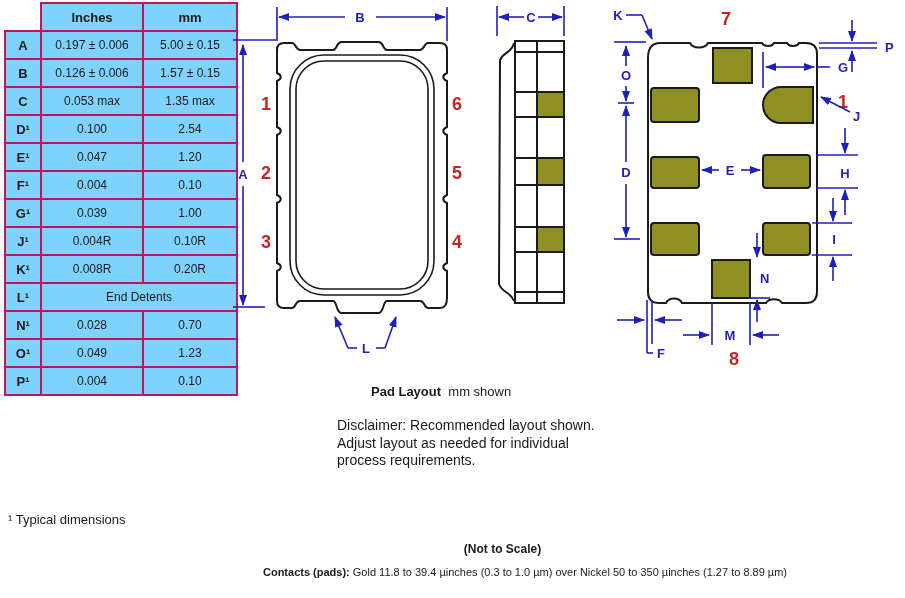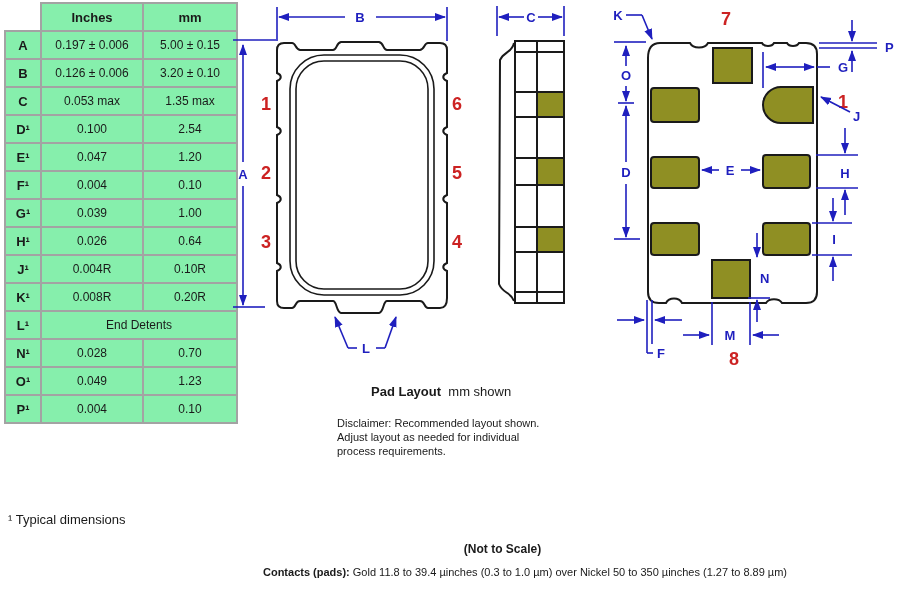--- a/index.html
+++ b/index.html
@@ -1,39 +1,39 @@
 <!DOCTYPE html>
 <html><head>
 <meta charset="utf-8">
 <style>
   html,body{margin:0;padding:0;background:#ffffff;}
   #canvas{position:relative;width:905px;height:598px;background:#ffffff;overflow:hidden;
           font-family:"Liberation Sans", sans-serif;color:#1a1a1a;}
   
   #dim-table{position:absolute;left:4px;top:2px;border-collapse:collapse;}
-  #dim-table td,#dim-table th{border:2px solid #a3a3a3;text-align:center;vertical-align:middle;
-      height:26px;padding:0 4px;background:#86efac;}
+  #dim-table td,#dim-table th{border:2px solid #be185d;text-align:center;vertical-align:middle;
+      height:26px;padding:0 4px;background:#7dd3fc;}
   #dim-table th{font-size:13px;font-weight:bold;}
   #dim-table td.lbl{font-weight:bold;font-size:13px;width:26px;}
   #dim-table td.val{font-size:12px;font-weight:400;}
   #dim-table .corner{border:none;background:transparent;}
   .col-in{width:92px;} .col-mm{width:84px;}
   #footnote{position:absolute;left:8px;top:512px;font-size:13px;}
   
   .draw{position:absolute;}
   .outline{fill:none;stroke:#1a1a1a;stroke-width:2;}
   .outline-thin{fill:none;stroke:#1a1a1a;stroke-width:1.6;}
   .pad{fill:#8f8f23;stroke:#1a1a1a;stroke-width:2;}
   .dim{stroke:#1f1fbe;stroke-width:1.6;fill:none;}
   .dimtxt{fill:#1f1fbe;font-family:"Liberation Sans",sans-serif;font-size:13px;font-weight:bold;}
   .pinnum{fill:#cc2222;font-family:"Liberation Sans",sans-serif;font-size:18px;font-weight:bold;}
   
   #pad-note{position:absolute;left:337px;top:384px;font-size:13px;}
   #pad-note b{font-weight:bold;padding-left:34px;}
-  #disclaimer{position:absolute;left:337px;top:417px;font-size:11px;line-height:1.25;white-space:pre-line;}
+  #disclaimer{position:absolute;left:337px;top:417px;font-size:14px;line-height:1.25;white-space:pre-line;}
   #not-to-scale{position:absolute;left:100px;right:0;top:542px;text-align:center;font-weight:bold;font-size:12px;}
   #contacts{position:absolute;left:150px;right:5px;top:566px;text-align:center;font-size:11px;}
   #contacts b{font-weight:bold;}
 </style>
 </head>
 <body>
 
 <div id="canvas">
 
   <table id="dim-table">
@@ -44,21 +44,21 @@
       <th class="col-mm">mm</th>
     </tr>
     <tr>
           <td class="lbl">A</td>
           <td class="val">0.197 ± 0.006</td>
           <td class="val">5.00 ± 0.15</td>
         </tr>
     <tr>
           <td class="lbl">B</td>
           <td class="val">0.126 ± 0.006</td>
-          <td class="val">3.20 ± 0.10</td>
+          <td class="val">1.57 ± 0.15</td>
         </tr>
     <tr>
           <td class="lbl">C</td>
           <td class="val">0.053 max</td>
           <td class="val">1.35 max</td>
         </tr>
     <tr>
           <td class="lbl">D¹</td>
           <td class="val">0.100</td>
           <td class="val">2.54</td>
@@ -70,25 +70,20 @@
         </tr>
     <tr>
           <td class="lbl">F¹</td>
           <td class="val">0.004</td>
           <td class="val">0.10</td>
         </tr>
     <tr>
           <td class="lbl">G¹</td>
           <td class="val">0.039</td>
           <td class="val">1.00</td>
-        </tr>
-    <tr>
-          <td class="lbl">H¹</td>
-          <td class="val">0.026</td>
-          <td class="val">0.64</td>
         </tr>
     <tr>
           <td class="lbl">J¹</td>
           <td class="val">0.004R</td>
           <td class="val">0.10R</td>
         </tr>
     <tr>
           <td class="lbl">K¹</td>
           <td class="val">0.008R</td>
           <td class="val">0.20R</td>

